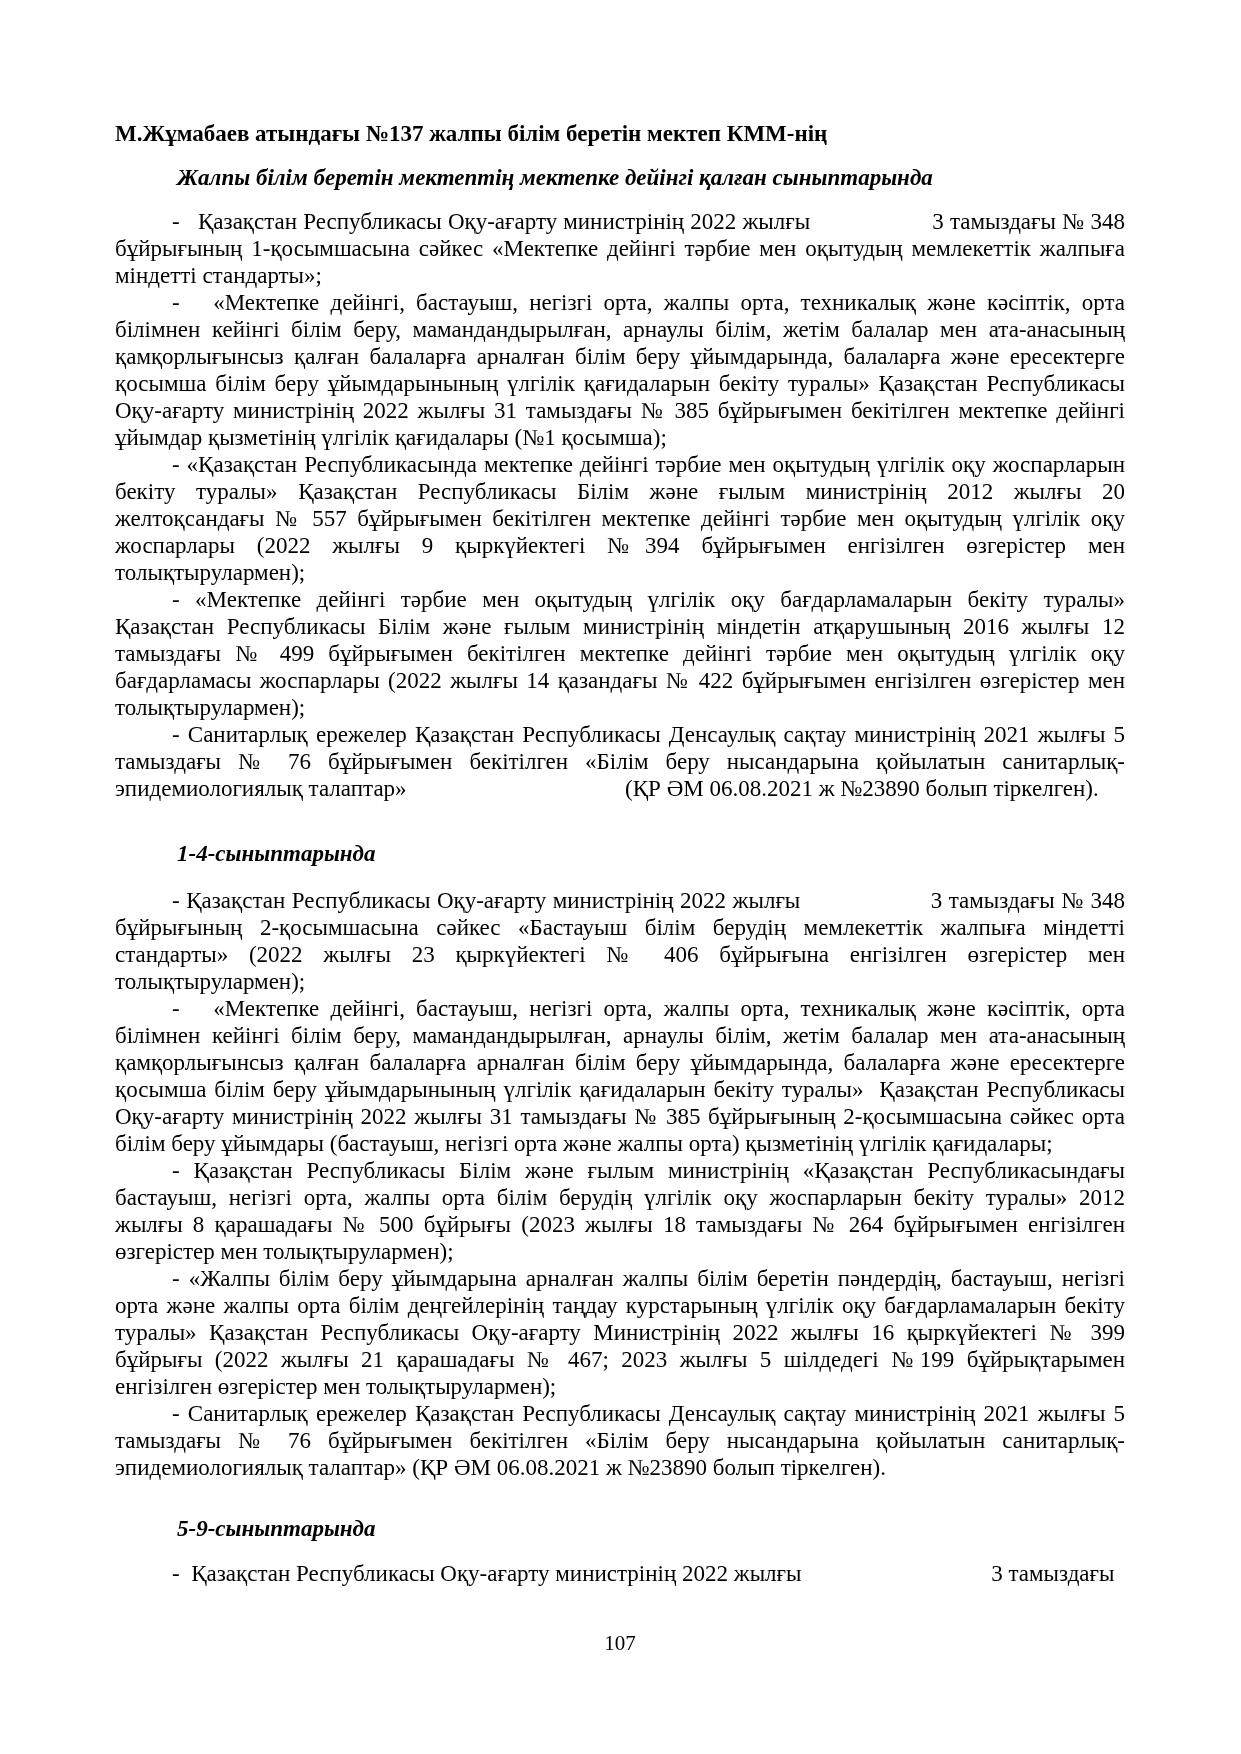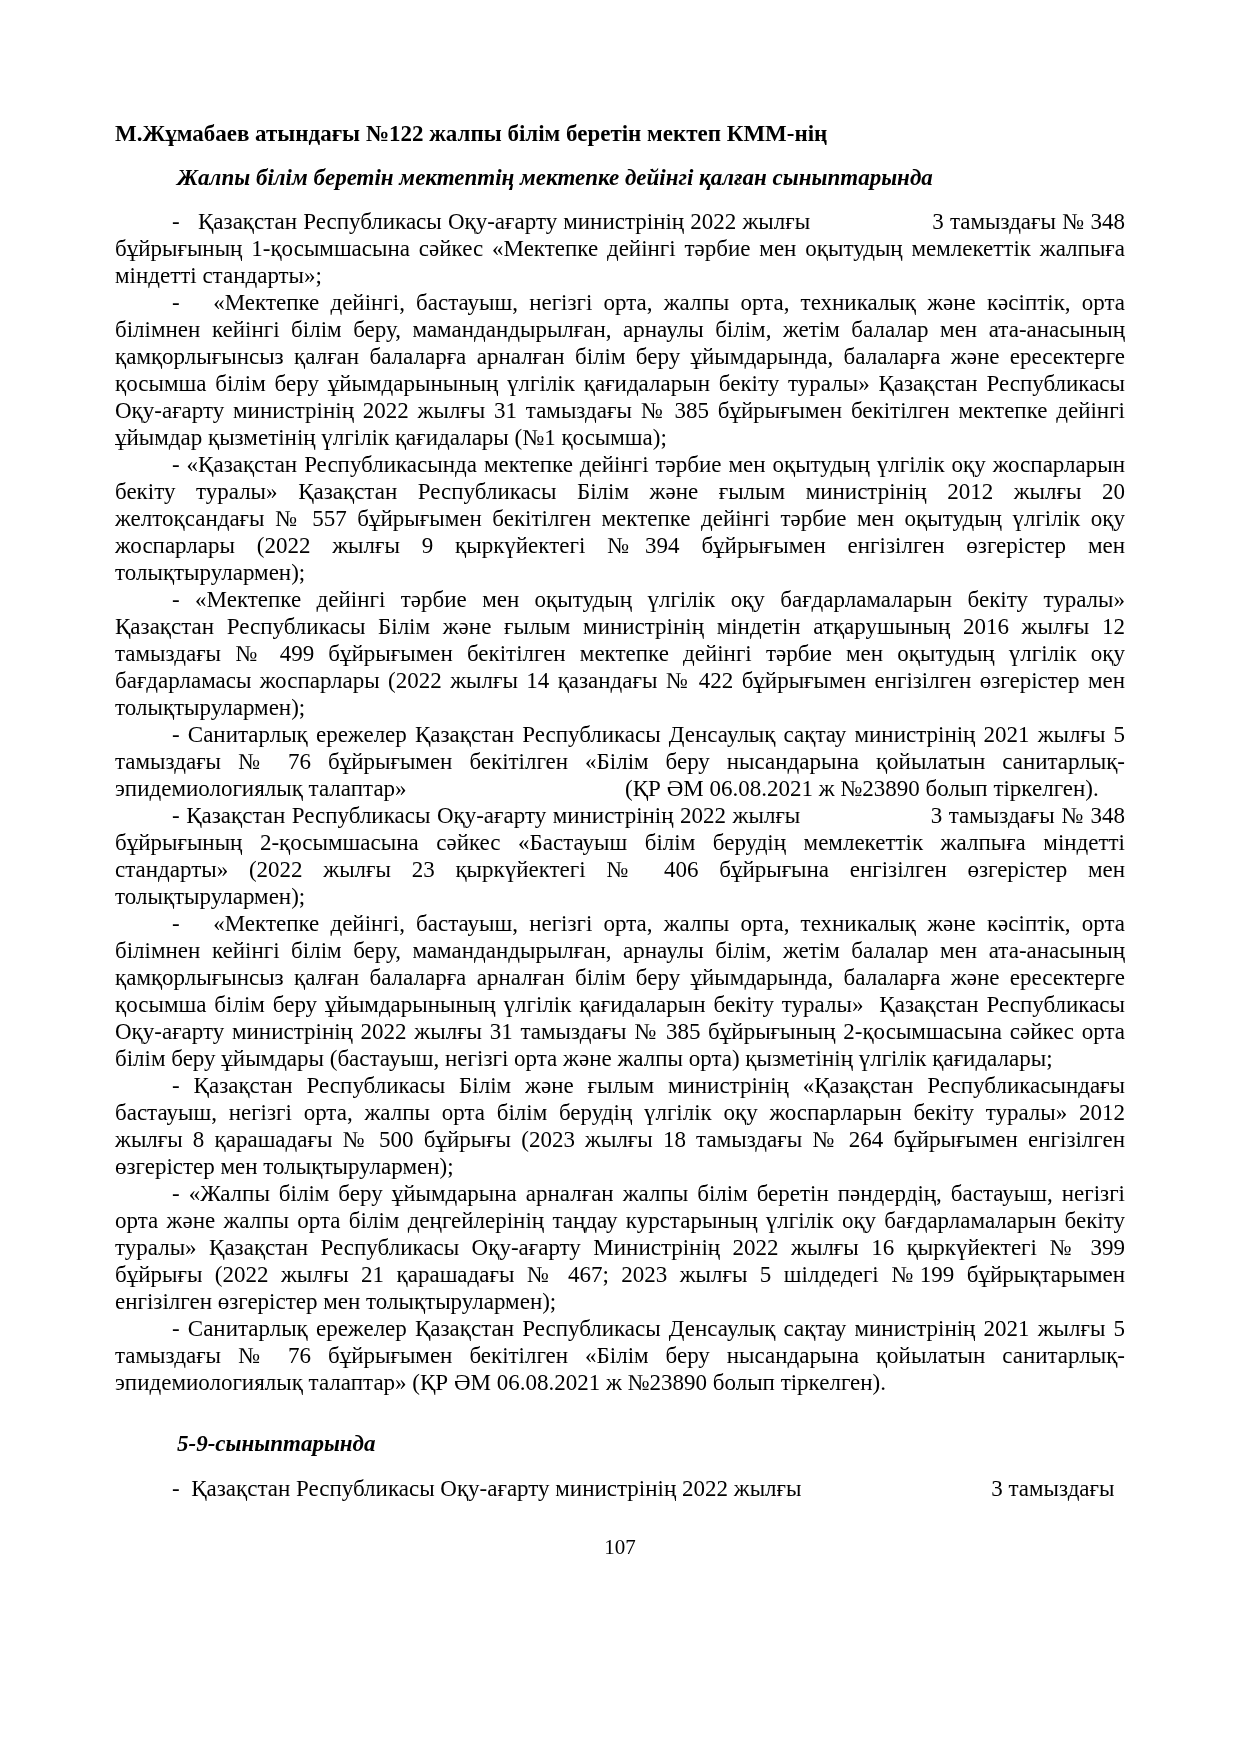--- a/index.html
+++ b/index.html
@@ -43,39 +43,40 @@
   .section-heading.spaced-small {
     margin-top: 34px;
     margin-bottom: 18px;
   }
   .para {
     margin: 0;
     text-align: justify;
     text-indent: 57px;
   }
   .page-number {
-    margin-top: 32px;
+    margin-top: 43px;
     text-align: center;
     font-size: 21px;
   }
 </style>
 </head>
 <body>
 
 <div class="page">
 
-  <p class="doc-title">М.Жұмабаев атындағы №122 жалпы білім беретін мектеп КММ-нің</p>
+  <p class="doc-title">М.Жұмабаев атындағы №137 жалпы білім беретін мектеп КММ-нің</p>
 
   <p class="section-heading">Жалпы білім беретін мектептің мектепке дейінгі қалған сыныптарында</p>
   <p class="para">-&nbsp;&nbsp;&nbsp;Қазақстан Республикасы Оқу-ағарту министрінің 2022 жылғы &nbsp;&nbsp;&nbsp;&nbsp;&nbsp;&nbsp;&nbsp;&nbsp;&nbsp;&nbsp;&nbsp;&nbsp;&nbsp;&nbsp;&nbsp;&nbsp;&nbsp;&nbsp; 3 тамыздағы № 348 бұйрығының 1-қосымшасына сәйкес «Мектепке дейінгі тәрбие мен оқытудың мемлекеттік жалпыға міндетті стандарты»;</p>
   <p class="para">-&nbsp;&nbsp;&nbsp;«Мектепке дейінгі, бастауыш, негізгі орта, жалпы орта, техникалық және кәсіптік, орта білімнен кейінгі білім беру, мамандандырылған, арнаулы білім, жетім балалар мен ата-анасының қамқорлығынсыз қалған балаларға арналған білім беру ұйымдарында, балаларға және ересектерге қосымша білім беру ұйымдарынының үлгілік қағидаларын бекіту туралы» Қазақстан Республикасы Оқу-ағарту министрінің 2022 жылғы 31 тамыздағы № 385 бұйрығымен бекітілген мектепке дейінгі ұйымдар қызметінің үлгілік қағидалары (№1 қосымша);</p>
   <p class="para">- «Қазақстан Республикасында мектепке дейінгі тәрбие мен оқытудың үлгілік оқу жоспарларын бекіту туралы» Қазақстан Республикасы Білім және ғылым министрінің 2012 жылғы 20 желтоқсандағы № 557 бұйрығымен бекітілген мектепке дейінгі тәрбие мен оқытудың үлгілік оқу жоспарлары (2022 жылғы 9 қыркүйектегі №394 бұйрығымен енгізілген өзгерістер мен толықтырулармен);</p>
   <p class="para">- «Мектепке дейінгі тәрбие мен оқытудың үлгілік оқу бағдарламаларын бекіту туралы» Қазақстан Республикасы Білім және ғылым министрінің міндетін атқарушының 2016 жылғы 12 тамыздағы № 499 бұйрығымен бекітілген мектепке дейінгі тәрбие мен оқытудың үлгілік оқу бағдарламасы жоспарлары (2022 жылғы 14 қазандағы № 422 бұйрығымен енгізілген өзгерістер мен толықтырулармен);</p>
   <p class="para">- Санитарлық ережелер Қазақстан Республикасы Денсаулық сақтау министрінің 2021 жылғы 5 тамыздағы № 76 бұйрығымен бекітілген «Білім беру нысандарына қойылатын санитарлық-эпидемиологиялық талаптар»&nbsp;&nbsp;&nbsp;&nbsp;&nbsp;&nbsp;&nbsp;&nbsp;&nbsp;&nbsp;&nbsp;&nbsp;&nbsp;&nbsp;&nbsp;&nbsp;&nbsp;&nbsp;&nbsp;&nbsp;&nbsp;&nbsp;&nbsp;&nbsp;&nbsp;&nbsp;&nbsp;&nbsp;&nbsp;&nbsp;&nbsp;&nbsp;&nbsp;&nbsp;&nbsp;&nbsp;&nbsp;&nbsp;(ҚР ӘМ 06.08.2021 ж №23890 болып тіркелген).</p>
 
+  <p class="section-heading spaced">1-4-сыныптарында</p>
   <p class="para">- Қазақстан Республикасы Оқу-ағарту министрінің 2022 жылғы &nbsp;&nbsp;&nbsp;&nbsp;&nbsp;&nbsp;&nbsp;&nbsp;&nbsp;&nbsp;&nbsp;&nbsp;&nbsp;&nbsp;&nbsp;&nbsp;&nbsp;&nbsp; 3 тамыздағы № 348 бұйрығының 2-қосымшасына сәйкес «Бастауыш білім берудің мемлекеттік жалпыға міндетті стандарты» (2022 жылғы 23 қыркүйектегі № 406 бұйрығына енгізілген өзгерістер мен толықтырулармен);</p>
   <p class="para">-&nbsp;&nbsp;&nbsp;«Мектепке дейінгі, бастауыш, негізгі орта, жалпы орта, техникалық және кәсіптік, орта білімнен кейінгі білім беру, мамандандырылған, арнаулы білім, жетім балалар мен ата-анасының қамқорлығынсыз қалған балаларға арналған білім беру ұйымдарында, балаларға және ересектерге қосымша білім беру ұйымдарынының үлгілік қағидаларын бекіту туралы»&nbsp; Қазақстан Республикасы Оқу-ағарту министрінің 2022 жылғы 31 тамыздағы № 385 бұйрығының 2-қосымшасына сәйкес орта білім беру ұйымдары (бастауыш, негізгі орта және жалпы орта) қызметінің үлгілік қағидалары;</p>
   <p class="para">- Қазақстан Республикасы Білім және ғылым министрінің «Қазақстан Республикасындағы бастауыш, негізгі орта, жалпы орта білім берудің үлгілік оқу жоспарларын бекіту туралы» 2012 жылғы 8 қарашадағы № 500 бұйрығы (2023 жылғы 18 тамыздағы № 264 бұйрығымен енгізілген өзгерістер мен толықтырулармен);</p>
   <p class="para">- «Жалпы білім беру ұйымдарына арналған жалпы білім беретін пәндердің, бастауыш, негізгі орта және жалпы орта білім деңгейлерінің таңдау курстарының үлгілік оқу бағдарламаларын бекіту туралы» Қазақстан Республикасы Оқу-ағарту Министрінің 2022 жылғы 16 қыркүйектегі № 399 бұйрығы (2022 жылғы 21 қарашадағы № 467; 2023 жылғы 5 шілдедегі №199 бұйрықтарымен енгізілген өзгерістер мен толықтырулармен);</p>
   <p class="para">- Санитарлық ережелер Қазақстан Республикасы Денсаулық сақтау министрінің 2021 жылғы 5 тамыздағы № 76 бұйрығымен бекітілген «Білім беру нысандарына қойылатын санитарлық-эпидемиологиялық талаптар» (ҚР ӘМ 06.08.2021 ж №23890 болып тіркелген).</p>
 
   <p class="section-heading spaced-small">5-9-сыныптарында</p>
   <p class="para">-&nbsp;&nbsp;Қазақстан Республикасы Оқу-ағарту министрінің 2022 жылғы&nbsp;&nbsp;&nbsp;&nbsp;&nbsp;&nbsp;&nbsp;&nbsp;&nbsp;&nbsp;&nbsp;&nbsp;&nbsp;&nbsp;&nbsp;&nbsp;&nbsp;&nbsp;&nbsp;&nbsp;&nbsp;&nbsp;&nbsp;&nbsp;&nbsp;&nbsp;&nbsp;&nbsp;&nbsp;&nbsp;&nbsp;&nbsp;&nbsp;3 тамыздағы</p>
 
   <div class="page-number">107</div>

